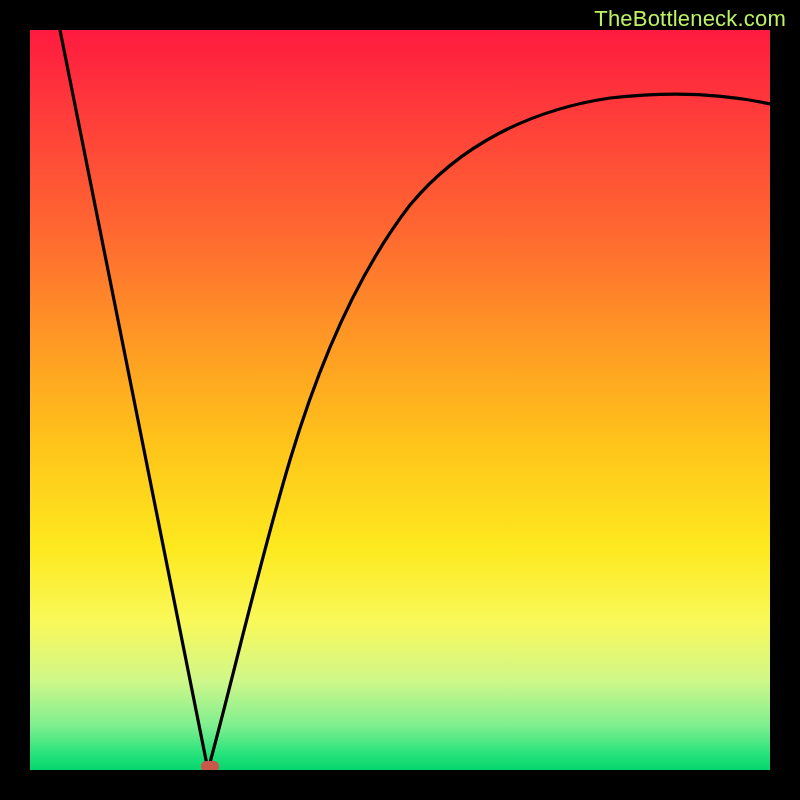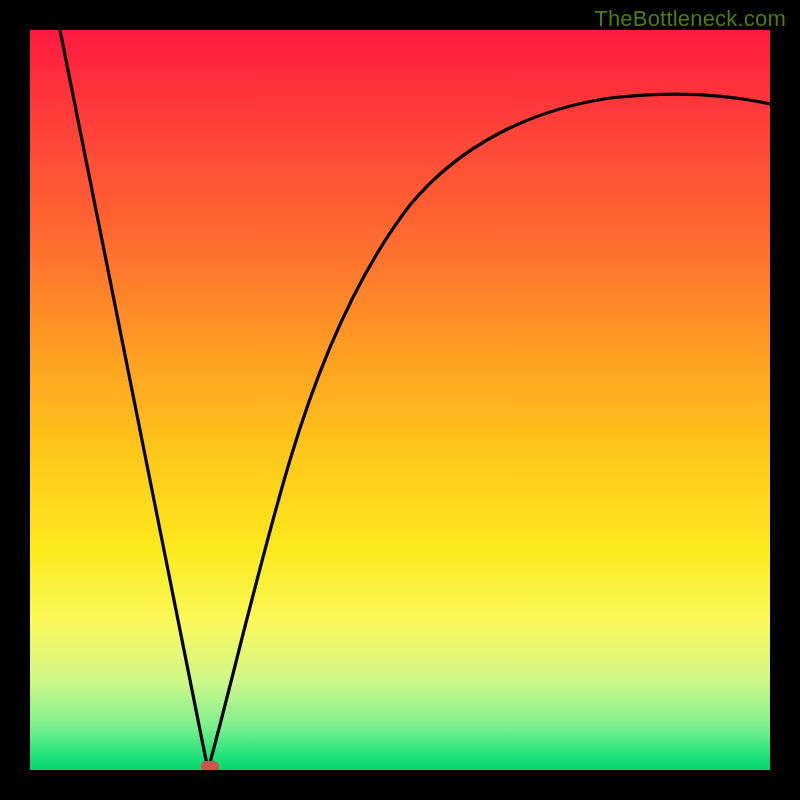--- a/index.html
+++ b/index.html
@@ -33,21 +33,21 @@
       #cff78a 88%,
       #7fef8f 94%,
       #23e27a 98%,
       #06d46d 100%
     );
   }
   .watermark {
     position: absolute;
     top: 6px;
     right: 14px;
-    color: #4d7c0f;
+    color: #bef264;
     font-size: 22px;
     font-weight: 400;
     letter-spacing: 0.2px;
     user-select: none;
   }
   svg.curve {
     position: absolute;
     left: 0;
     top: 0;
     width: 740px;

